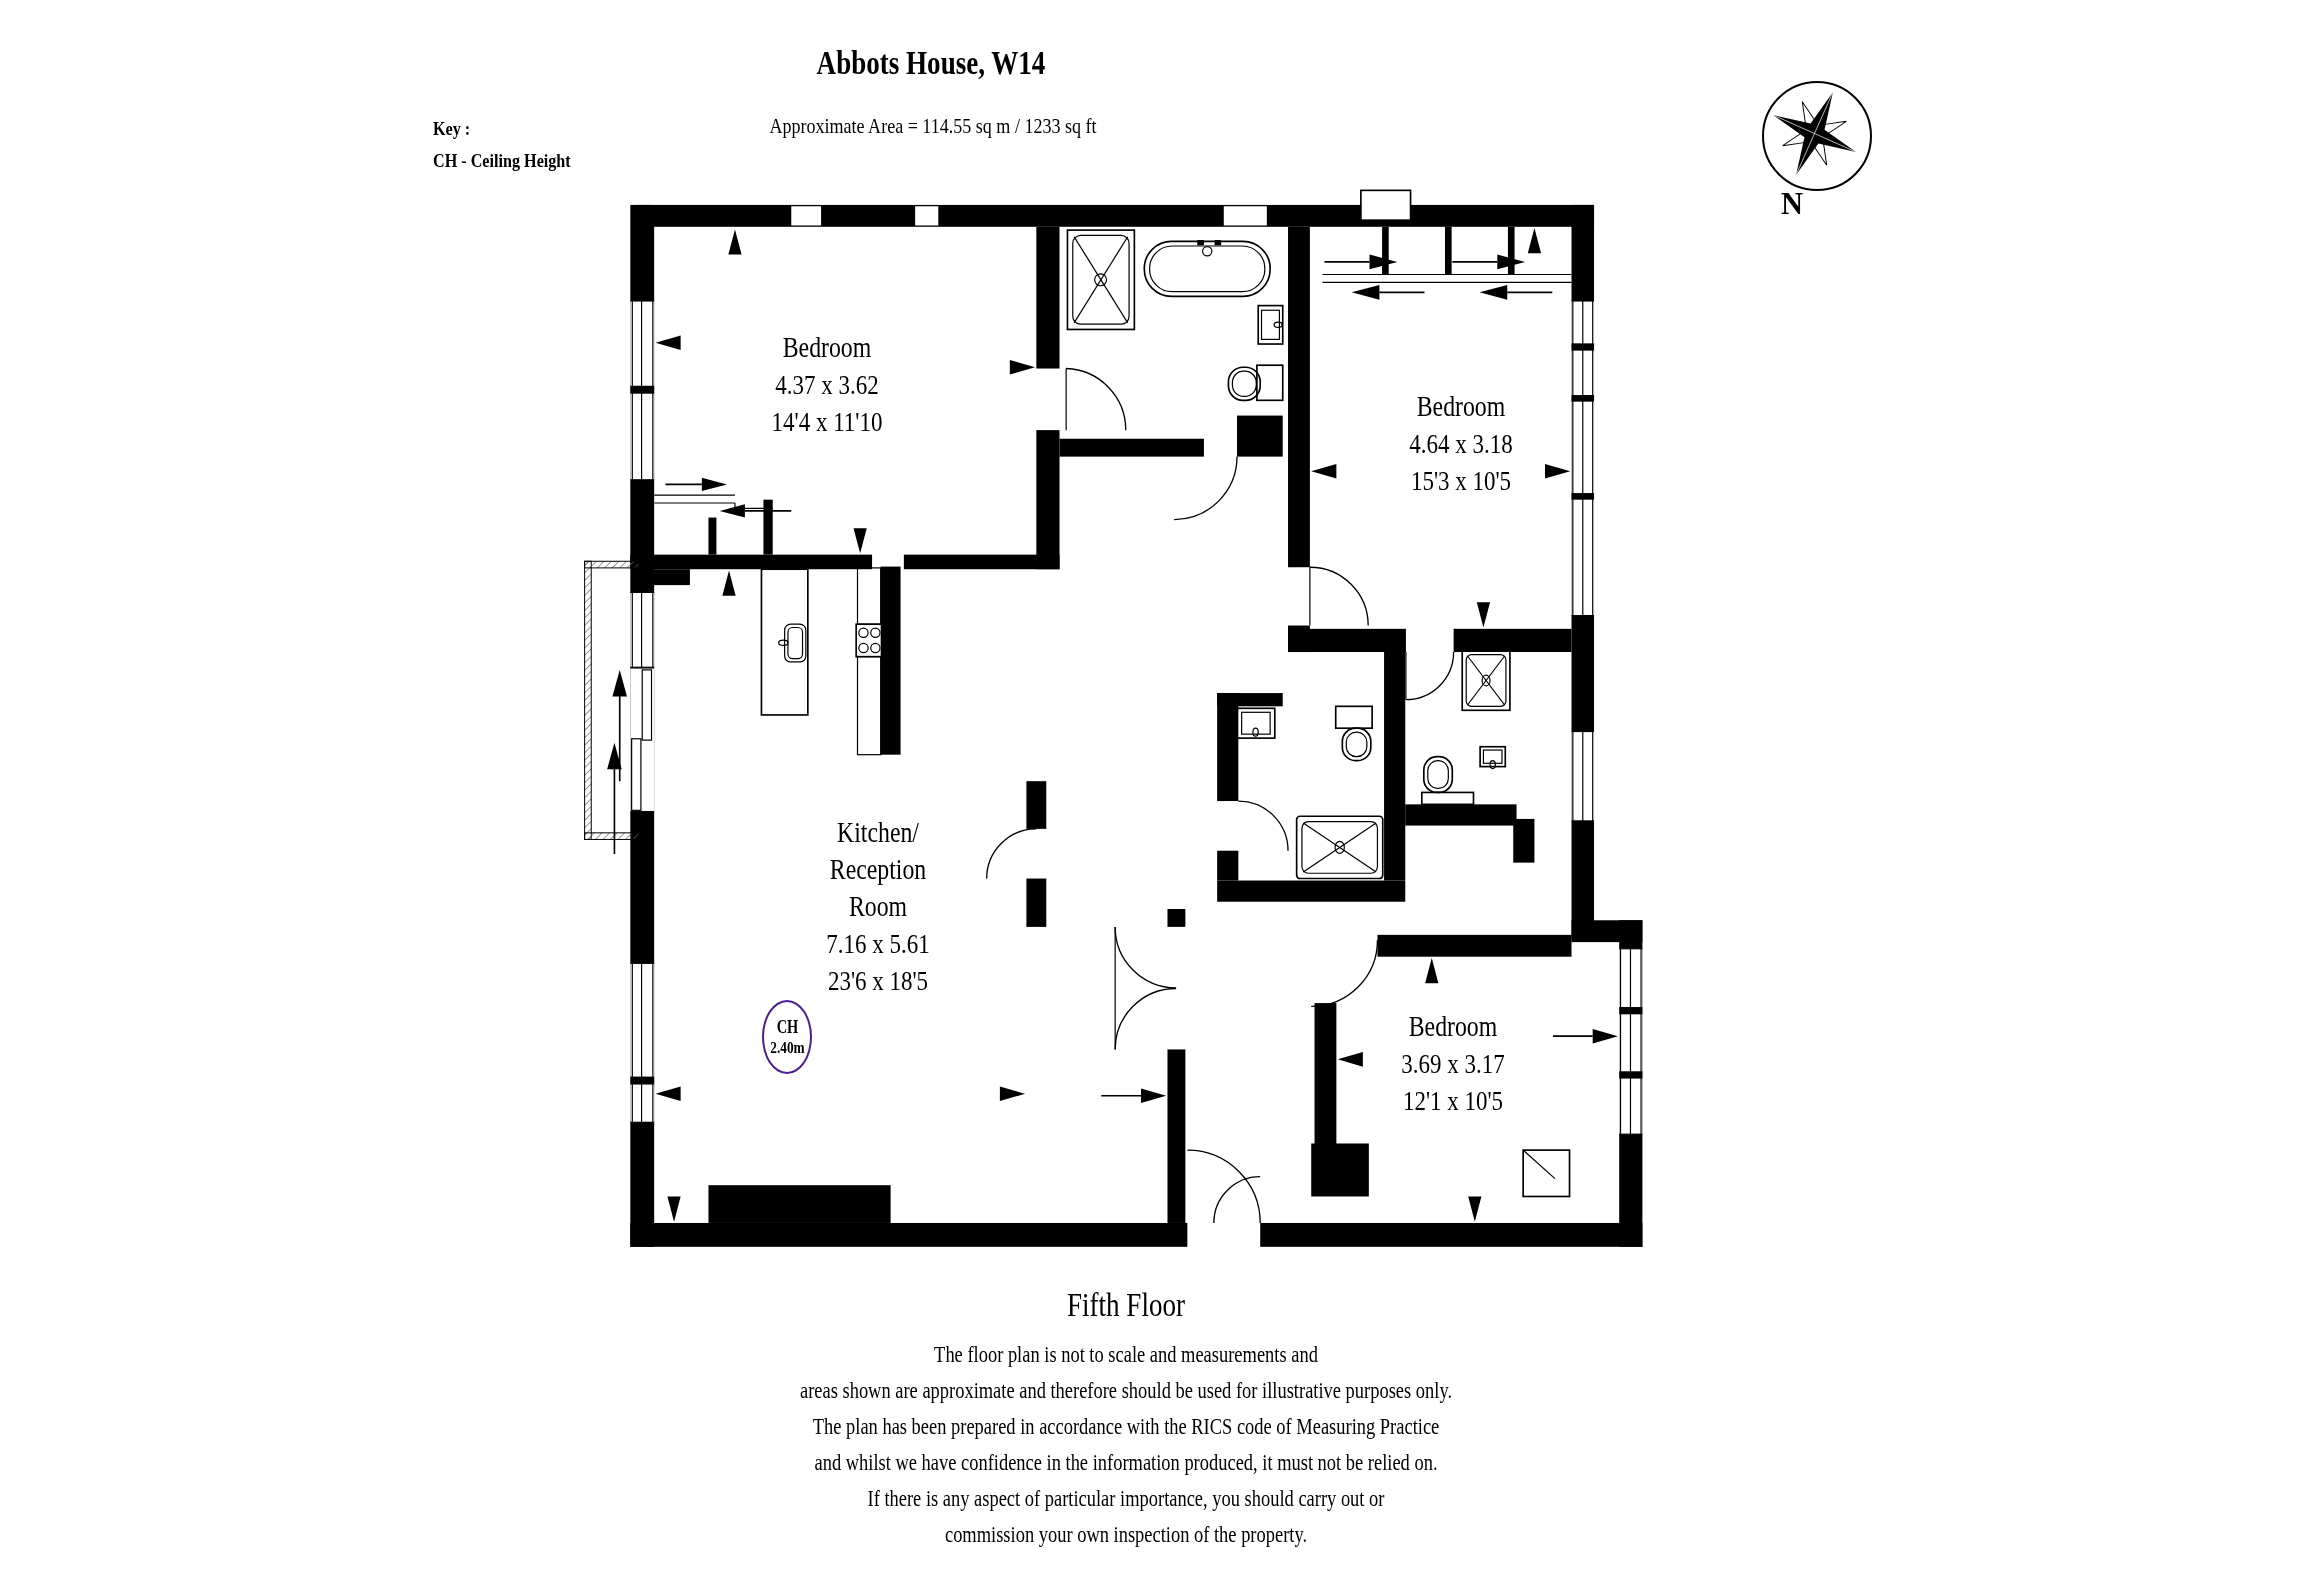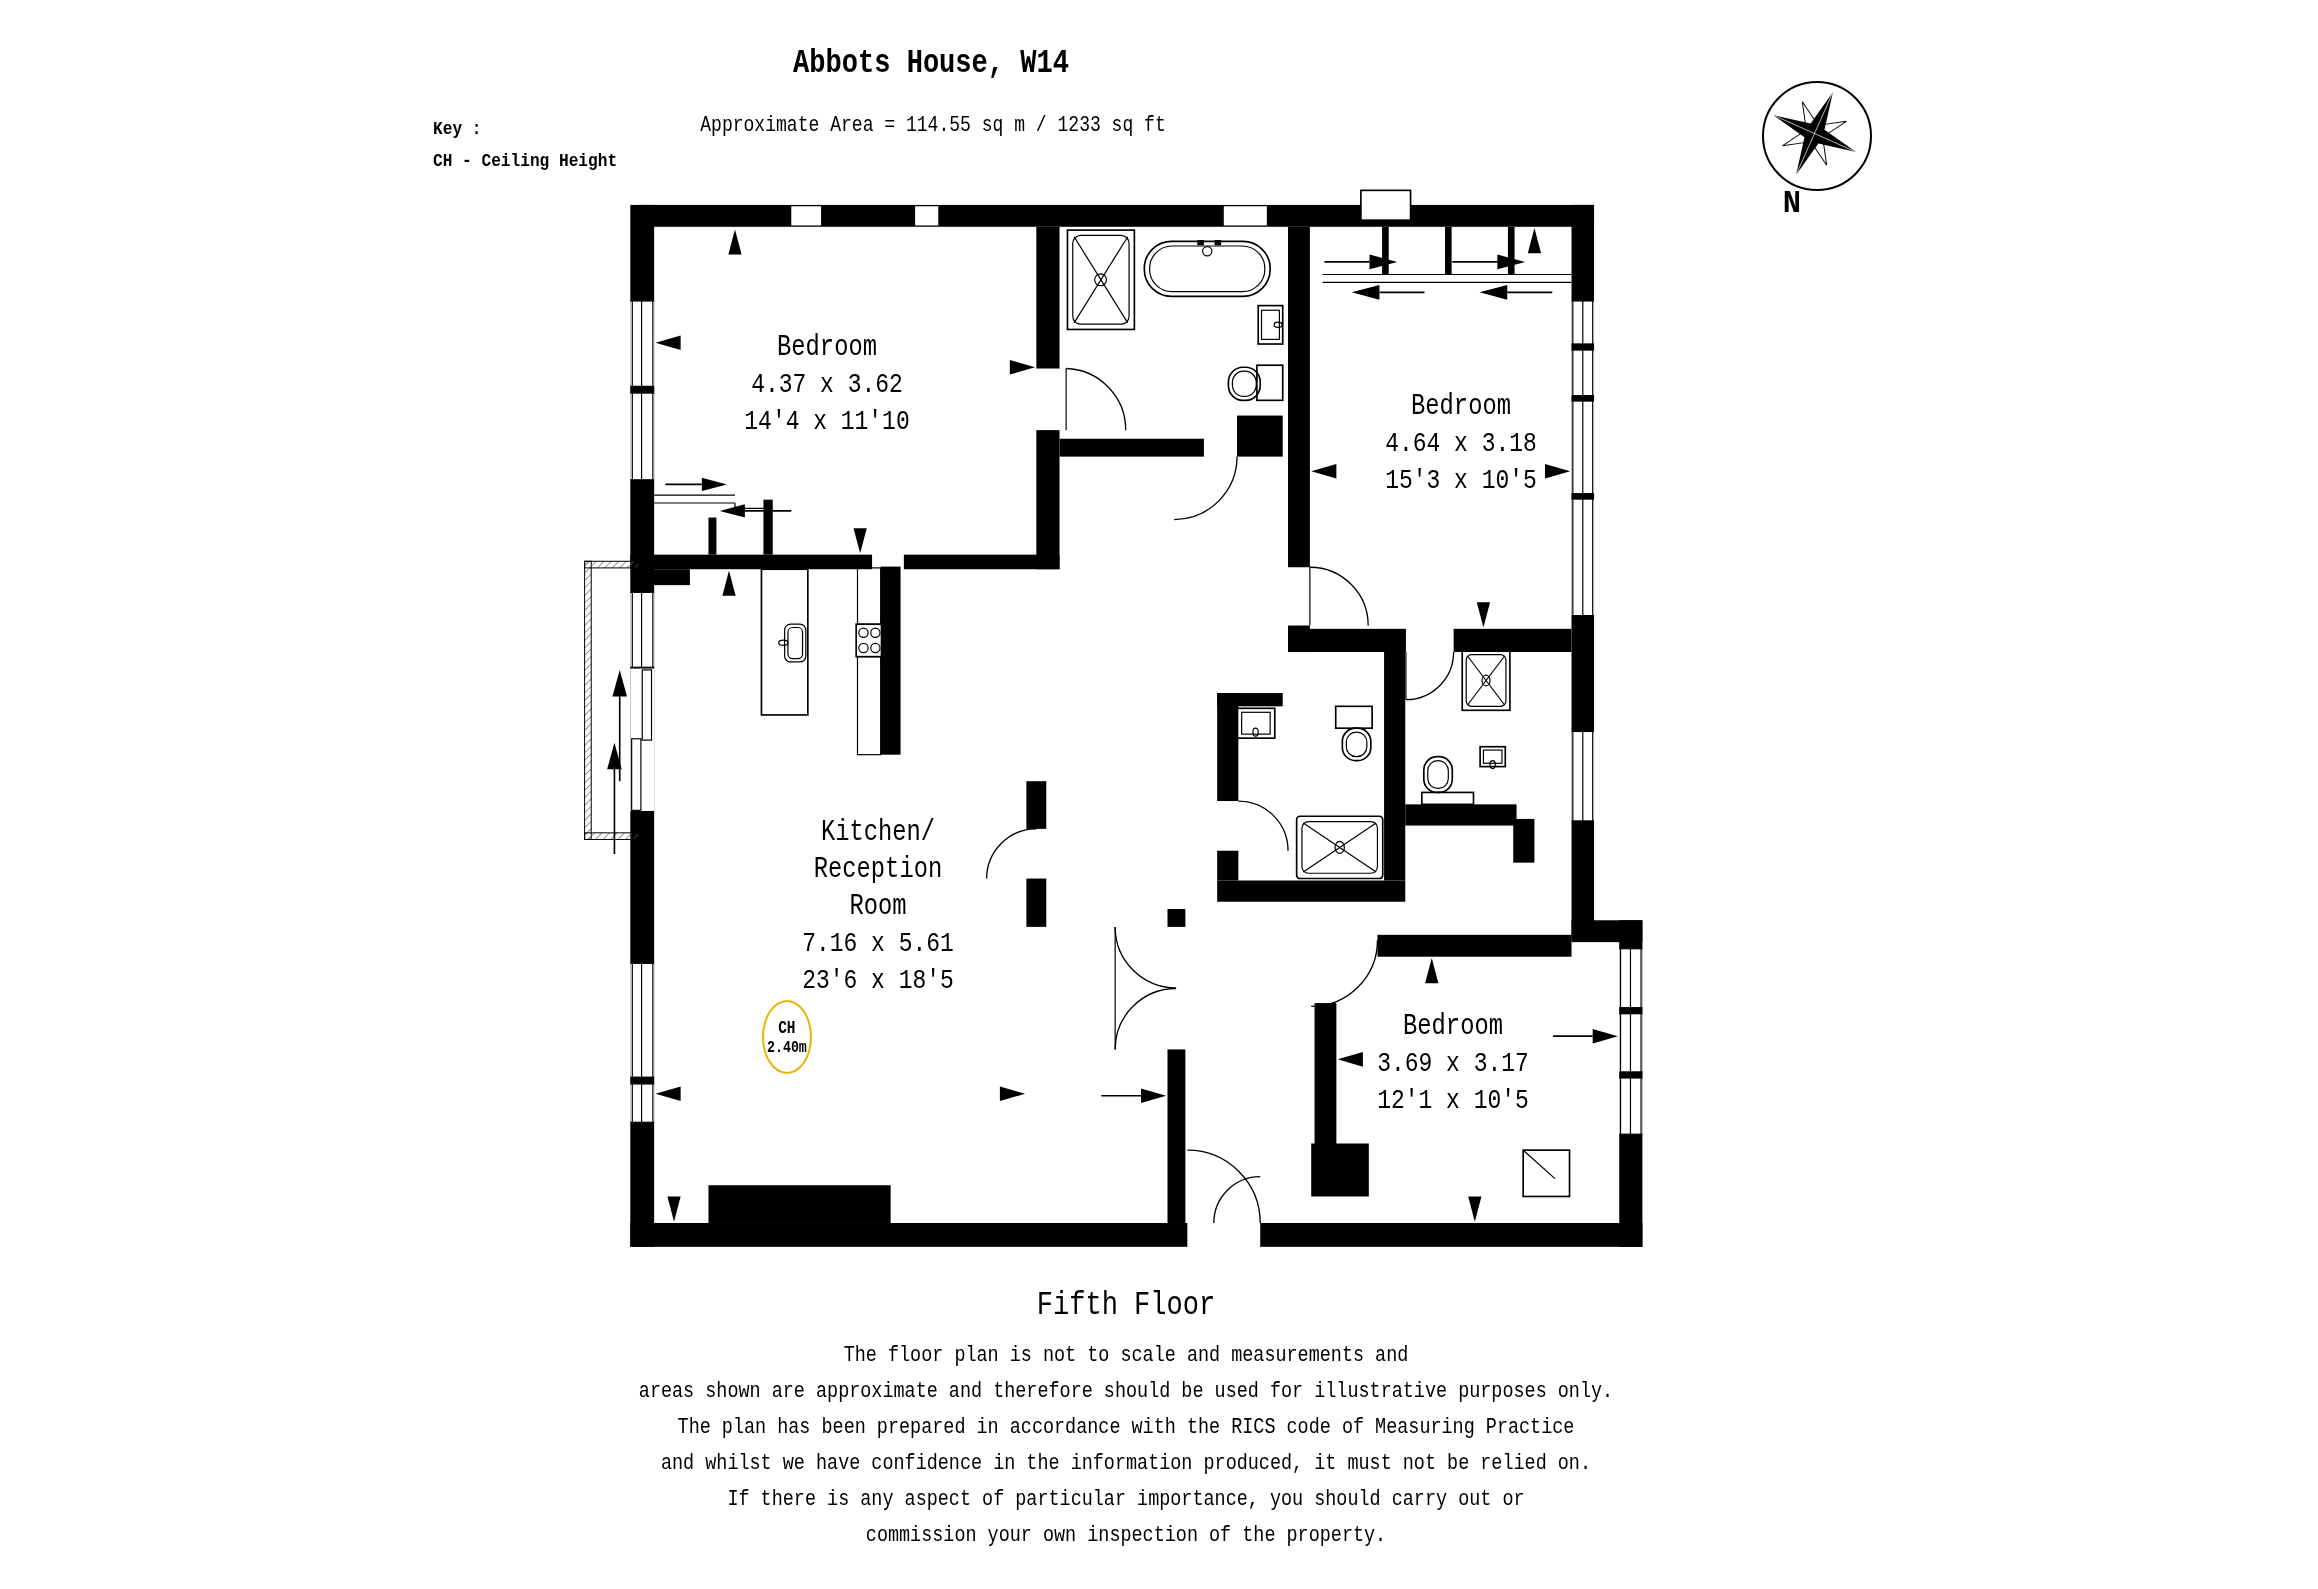--- a/index.html
+++ b/index.html
@@ -1,26 +1,26 @@
 <!DOCTYPE html>
 <html style="font-size:10.6px"><head>
 <meta charset="utf-8">
 <style>
   html,body{margin:0;padding:0;background:#fff;}
   .page{position:relative;width:1914px;height:1590px;background:#ffffff;overflow:hidden;
-        font-family:Liberation Mono, monospace;color:#000;}
+        font-family:Liberation Serif, serif;color:#000;}
   .ctr{position:absolute;transform:translateX(-50%) scaleX(.82);transform-origin:center top;
        white-space:nowrap;text-align:center;}
   .title{font-size:33px;font-weight:bold;letter-spacing:0px;}
   .subtitle{font-size:22px;font-weight:normal;}
   .keyblock{position:absolute;left:433px;top:113px;font-weight:bold;font-size:19px;
             transform:scaleX(.85);transform-origin:left top;line-height:32px;}
   .roomlabel{line-height:37px;font-size:29px;}
   .roomlabel .dim{font-size:28px;}
-  .chbadge{position:absolute;left:762px;top:1000px;width:46px;height:70px;border:2px solid #eab308;
+  .chbadge{position:absolute;left:762px;top:1000px;width:46px;height:70px;border:2px solid #4c1d95;
            border-radius:50%;display:flex;flex-direction:column;align-items:center;justify-content:center;}
   .chbadge div{font-weight:bold;transform:scaleX(.8);white-space:nowrap;}
   .ch-l{font-size:18px;} .ch-v{font-size:16.6px;}
   .compass-circle{position:absolute;left:1762px;top:81px;width:106px;height:106px;border:2.6px solid #000;
                   border-radius:50%;}
   .north{position:absolute;left:1792px;top:187px;transform:translateX(-50%);font-weight:bold;font-size:30.5px;}
   .floor-name{font-size:33px;font-weight:500;}
   .disc{font-size:22.5px;line-height:36px;font-weight:normal;}
   svg .w{fill:#000;stroke:none;}
   svg .thin{fill:none;stroke:#000;stroke-width:2.5;}

